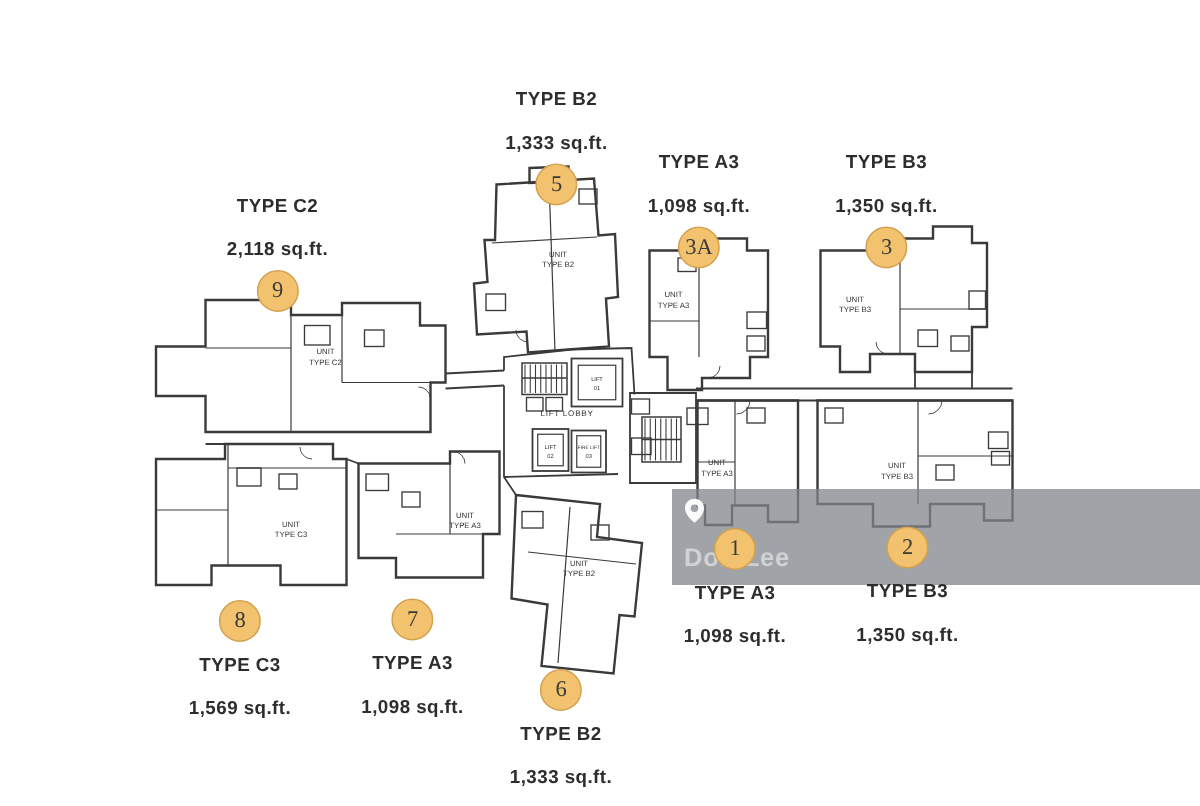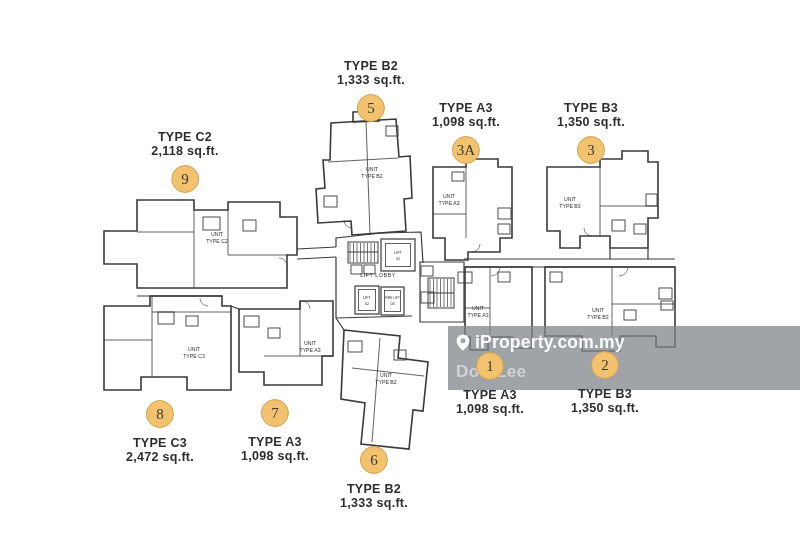--- a/index.html
+++ b/index.html
@@ -17,21 +17,21 @@
         background:rgba(128,134,140,0.75);}
   .brand{position:absolute;left:8px;top:6px;display:flex;align-items:center;gap:5px;
          color:rgba(255,255,255,0.95);font-size:17.5px;font-weight:bold;letter-spacing:0.2px;}
   .agent{position:absolute;left:8px;top:36px;color:rgba(255,255,255,0.5);
          font-size:17px;font-weight:600;letter-spacing:0.5px;}
 
   
   .ulabel{position:absolute;transform:translateX(-50%);text-align:center;color:#2d2d2d;
           white-space:nowrap;}
   .ut,.ua{font-weight:bold;font-size:12.5px;letter-spacing:0.3px;line-height:13px;}
-  .ua{margin-top:1px;}
+  .ua{margin-top:16px;}
   .badge{width:26px;height:26px;border-radius:50%;background:#F2C26E;border:1px solid #D3A150;
          color:#3a3a3a;font-family:"Liberation Serif",serif;font-size:15px;line-height:26px;
          text-align:center;}
   .ulabel.top .badge{margin:7px auto 0;}
   .ulabel.bot .badge{margin:0 auto 9px;}
 </style>
 </head>
 <body>
 
 <div class="stage">
@@ -173,21 +173,20 @@
       <text class="t-micro2" x="392.5" y="299">FIRE LIFT</text>
       <text class="t-micro" x="392.5" y="305">03</text>
     </g>
   </svg>
 
   <div class="band">
     <div class="brand">
       <svg width="14" height="17" viewBox="0 0 14 17">
         <path fill-rule="evenodd" fill="#fff" fill-opacity="0.95" d="M7,0.5 C3.4,0.5 0.6,3.3 0.6,6.9 C0.6,11.7 7,16.5 7,16.5 C7,16.5 13.4,11.7 13.4,6.9 C13.4,3.3 10.6,0.5 7,0.5 Z M7,9.3 A2.5,2.5 0 1 1 7,4.3 A2.5,2.5 0 1 1 7,9.3 Z"></path>
       </svg>
-      <span>iProperty.com.my</span>
     </div>
     <div class="agent">Don Lee</div>
   </div>
 
   <div class="ulabel top" style="left:185px;top:131px">
     <div class="ut">TYPE C2</div>
     <div class="ua">2,118 sq.ft.</div>
     <div class="badge">9</div>
   </div>
   <div class="ulabel top" style="left:371px;top:60px">
@@ -212,21 +211,21 @@
     <div class="ua">1,098 sq.ft.</div>
   </div>
   <div class="ulabel bot" style="left:605px;top:351px">
     <div class="badge">2</div>
     <div class="ut">TYPE B3</div>
     <div class="ua">1,350 sq.ft.</div>
   </div>
   <div class="ulabel bot" style="left:160px;top:400px">
     <div class="badge">8</div>
     <div class="ut">TYPE C3</div>
-    <div class="ua">2,472 sq.ft.</div>
+    <div class="ua">1,569 sq.ft.</div>
   </div>
   <div class="ulabel bot" style="left:275px;top:399px">
     <div class="badge">7</div>
     <div class="ut">TYPE A3</div>
     <div class="ua">1,098 sq.ft.</div>
   </div>
   <div class="ulabel bot" style="left:374px;top:446px">
     <div class="badge">6</div>
     <div class="ut">TYPE B2</div>
     <div class="ua">1,333 sq.ft.</div>

